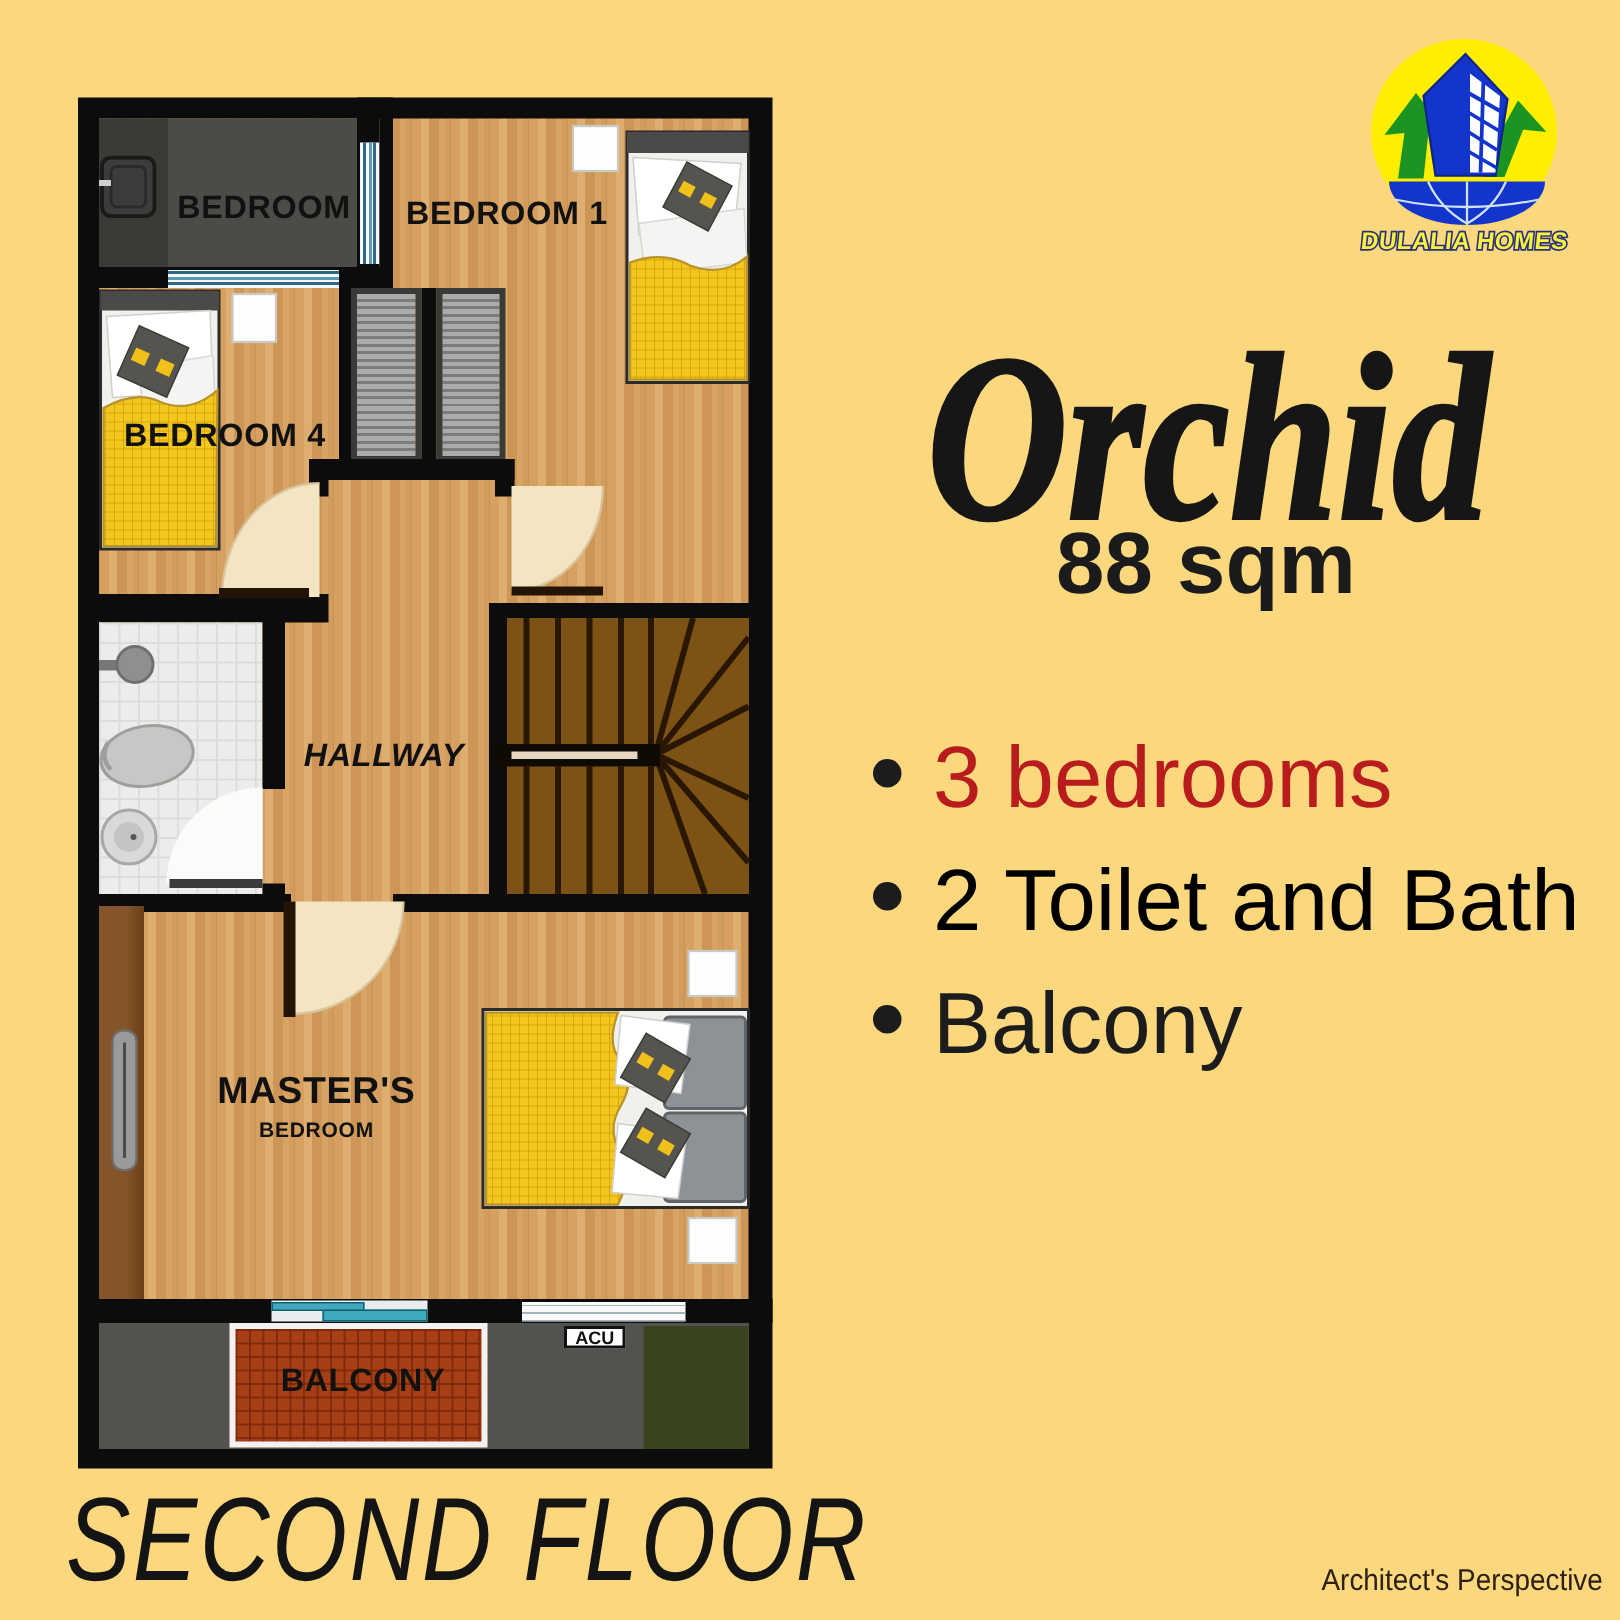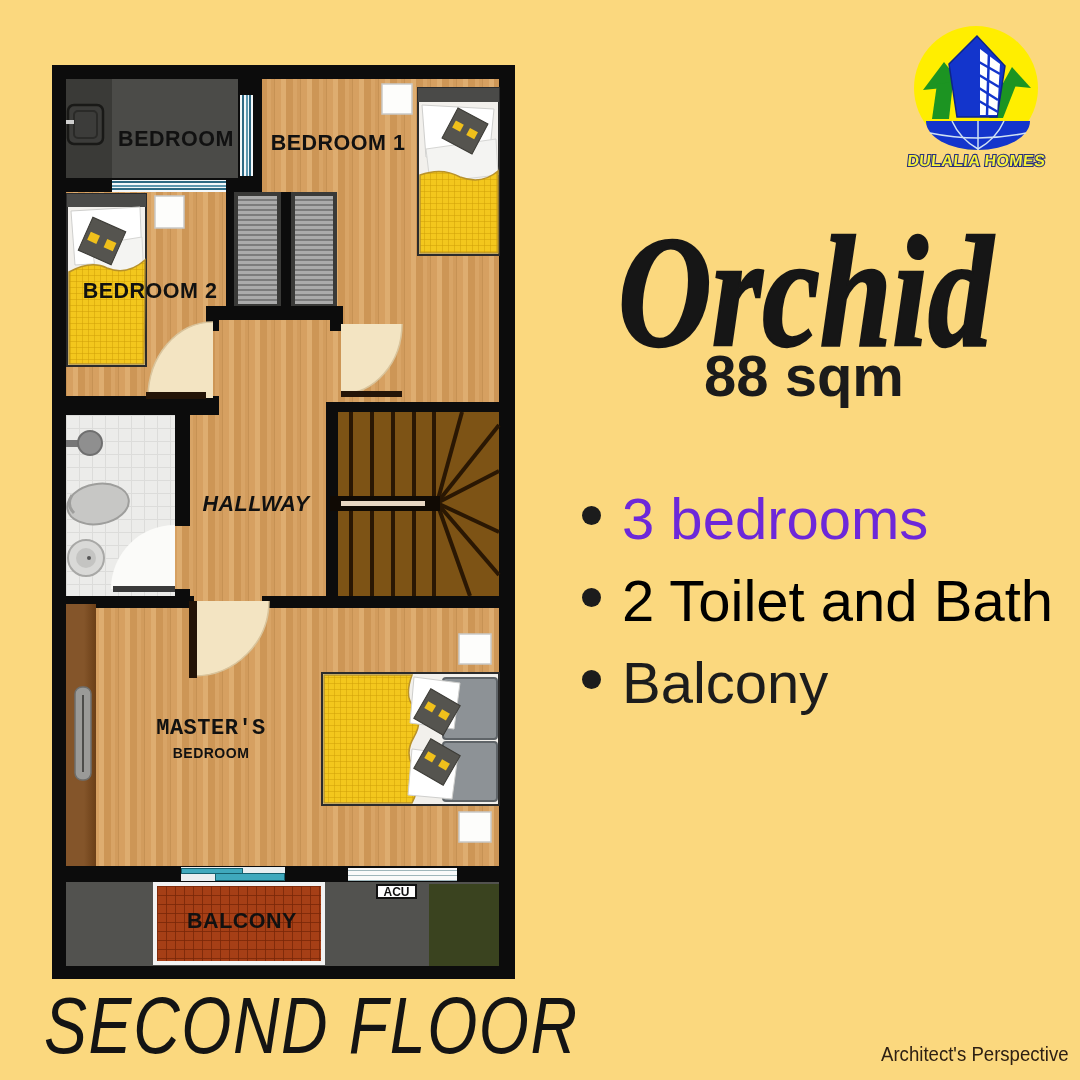--- a/index.html
+++ b/index.html
@@ -213,25 +213,25 @@
     <rect x="407" y="747" width="32" height="30" fill="#fdfdfb" stroke="#c9c9c7" stroke-width="1.5"></rect>
 
     <rect x="23" y="622" width="16" height="93" rx="7" fill="#9a9a98" stroke="#6e6e6c" stroke-width="1.5"></rect>
     <line x1="31" y1="630" x2="31" y2="707" stroke="#4c4c4a" stroke-width="2"></line>
   </svg>
 
   <div class="rmlabel" style="left:124px;top:74px;font-size:21.5px;">BEDROOM</div>
 
   <div class="rmlabel" style="left:286px;top:78px;font-size:21.5px;">BEDROOM 1</div>
 
-  <div class="rmlabel" style="left:98px;top:226px;font-size:21.5px;">BEDROOM 2</div>
+  <div class="rmlabel" style="left:98px;top:226px;font-size:21.5px;">BEDROOM 4</div>
 
   <div class="rmlabel" style="left:204px;top:439px;font-size:21.5px;font-style:italic;">HALLWAY</div>
 
-  <div class="rmlabel" style="left:159px;top:663px;font-size:22px;font-family:Liberation Mono, monospace;">MASTER'S</div>
+  <div class="rmlabel" style="left:159px;top:663px;font-size:25px;">MASTER'S</div>
   <div class="rmlabel" style="left:159px;top:688px;font-size:14px;">BEDROOM</div>
 
   <div class="rmlabel" style="left:190px;top:856px;font-size:21.5px;">BALCONY</div>
 </div>
 
 <svg class="abs" style="left:890px;top:12px;" width="180" height="165" viewBox="0 0 180 165">
 
   <circle cx="86" cy="76" r="62" fill="#ffee00"></circle>
 
   <g fill="#1c9422">
@@ -270,21 +270,21 @@
   <text x="87" y="154" text-anchor="middle" font-size="16" font-weight="bold" fill="#f8f23c" stroke="#29307e" stroke-width="2.2" paint-order="stroke" letter-spacing="0.4" transform="skewX(-6) translate(15,0)">DULALIA HOMES</text>
 </svg>
 
 <svg class="abs" style="left:560px;top:200px;" width="520" height="170" viewBox="0 0 520 170">
   <text x="245.5" y="145" text-anchor="middle" font-family="Liberation Serif" font-style="italic" font-weight="bold" font-size="159" fill="#161616" stroke="#161616" stroke-width="2.5" textLength="375" lengthAdjust="spacingAndGlyphs">Orchid</text>
 </svg>
 
 <div class="abs" style="left:804px;top:342px;transform:translateX(-50%);font-size:58px;font-weight:bold;color:#1b1b1b;">88 sqm</div>
 
 <div class="abs" style="left:582px;top:505.5px;width:19px;height:19px;border-radius:50%;background:#1c1c1c;"></div>
-<div class="abs" style="left:622px;top:484.5px;font-size:58px;color:#6d28d9;white-space:nowrap;">3 bedrooms</div>
+<div class="abs" style="left:622px;top:484.5px;font-size:58px;color:#b91c1c;white-space:nowrap;">3 bedrooms</div>
 
 <div class="abs" style="left:582px;top:587.5px;width:19px;height:19px;border-radius:50%;background:#1c1c1c;"></div>
 <div class="abs" style="left:622px;top:566.5px;font-size:58px;color:#000000;white-space:nowrap;">2 Toilet and Bath</div>
 
 <div class="abs" style="left:582px;top:669.5px;width:19px;height:19px;border-radius:50%;background:#1c1c1c;"></div>
 <div class="abs" style="left:622px;top:648.5px;font-size:58px;color:#1c1c1c;white-space:nowrap;">Balcony</div>
 
 <div class="abs" style="left:44px;top:980px;font-size:79px;font-style:italic;color:#141414;letter-spacing:2px;transform:scale(0.815,1);transform-origin:0 0;white-space:nowrap;">SECOND FLOOR</div>
 
 <div class="abs" style="left:881px;top:1043px;font-size:20px;color:#2e2013;white-space:nowrap;transform:scale(0.93,1);transform-origin:0 0;">Architect's Perspective</div>

